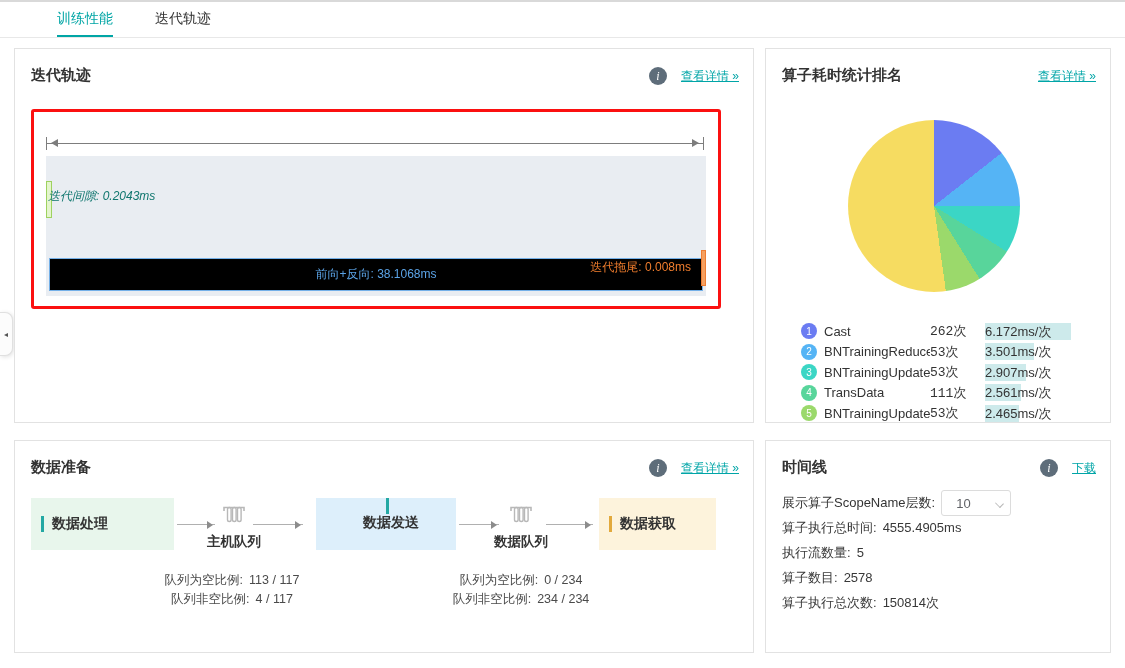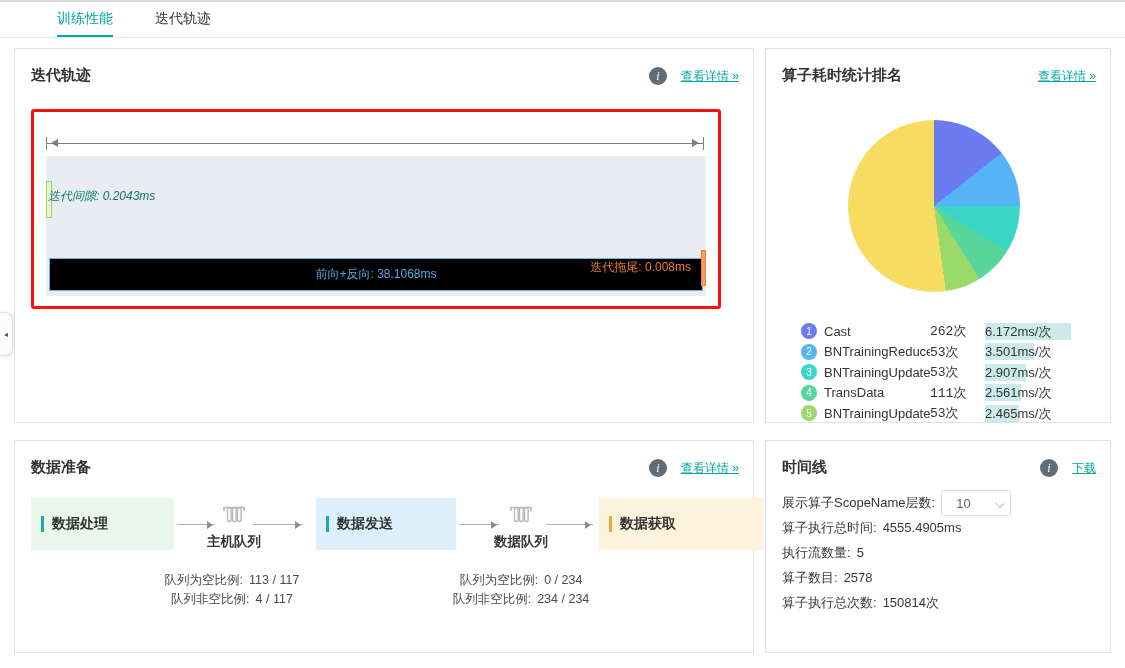--- a/index.html
+++ b/index.html
@@ -178,36 +178,36 @@
     <div class="queue-node" style="left:179px;top:62px;width:80px;text-align:center;">
       <svg width="26" height="24" viewBox="0 0 26 24">
         <path d="M3 8 V4.5 H23 V8" fill="none" stroke="#b8b8b8" stroke-width="1.6"></path>
         <rect x="6.5" y="4.5" width="3.6" height="14" rx="1.8" fill="none" stroke="#b8b8b8" stroke-width="1.4"></rect>
         <rect x="11.5" y="4.5" width="3.6" height="14" rx="1.8" fill="none" stroke="#b8b8b8" stroke-width="1.4"></rect>
         <rect x="16.5" y="4.5" width="3.6" height="14" rx="1.8" fill="none" stroke="#b8b8b8" stroke-width="1.4"></rect>
       </svg>
       <div class="queue-label">主机队列</div>
     </div>
     <div class="flow-arrow" style="left:238px;width:50px;"></div>
-    <div class="stage" style="left: 301px; width: 140px; background: rgb(221, 239, 251);">
+    <div class="stage" style="left: 301px; width: 140px; background: rgb(221, 239, 251); flex-direction: column;">
       <span class="stage-accent" style="background: rgb(35, 168, 163);"></span>
       <span>数据发送</span>
     </div>
     <div class="flow-arrow" style="left:444px;width:40px;"></div>
     <div class="queue-node" style="left:466px;top:62px;width:80px;">
       <svg width="26" height="24" viewBox="0 0 26 24">
         <path d="M3 8 V4.5 H23 V8" fill="none" stroke="#b8b8b8" stroke-width="1.6"></path>
         <rect x="6.5" y="4.5" width="3.6" height="14" rx="1.8" fill="none" stroke="#b8b8b8" stroke-width="1.4"></rect>
         <rect x="11.5" y="4.5" width="3.6" height="14" rx="1.8" fill="none" stroke="#b8b8b8" stroke-width="1.4"></rect>
         <rect x="16.5" y="4.5" width="3.6" height="14" rx="1.8" fill="none" stroke="#b8b8b8" stroke-width="1.4"></rect>
       </svg>
       <div class="queue-label">数据队列</div>
     </div>
     <div class="flow-arrow" style="left:531px;width:47px;"></div>
-    <div class="stage" style="left: 584px; width: 164px; background: rgb(253, 243, 220);">
+    <div class="stage" style="left: 584px; width: 117px; background: rgb(253, 243, 220);">
       <span class="stage-accent" style="background: rgb(226, 169, 60);"></span>
       <span>数据获取</span>
     </div>
 
     <div class="qstats" style="left:122px;">
       <div><span>队列为空比例:</span><span class="val">113 / 117</span></div>
       <div><span>队列非空比例:</span><span class="val">4 / 117</span></div>
     </div>
     <div class="qstats" style="left:411px;text-align:center;">
       <div><span>队列为空比例:</span><span class="val">0 / 234</span></div>

